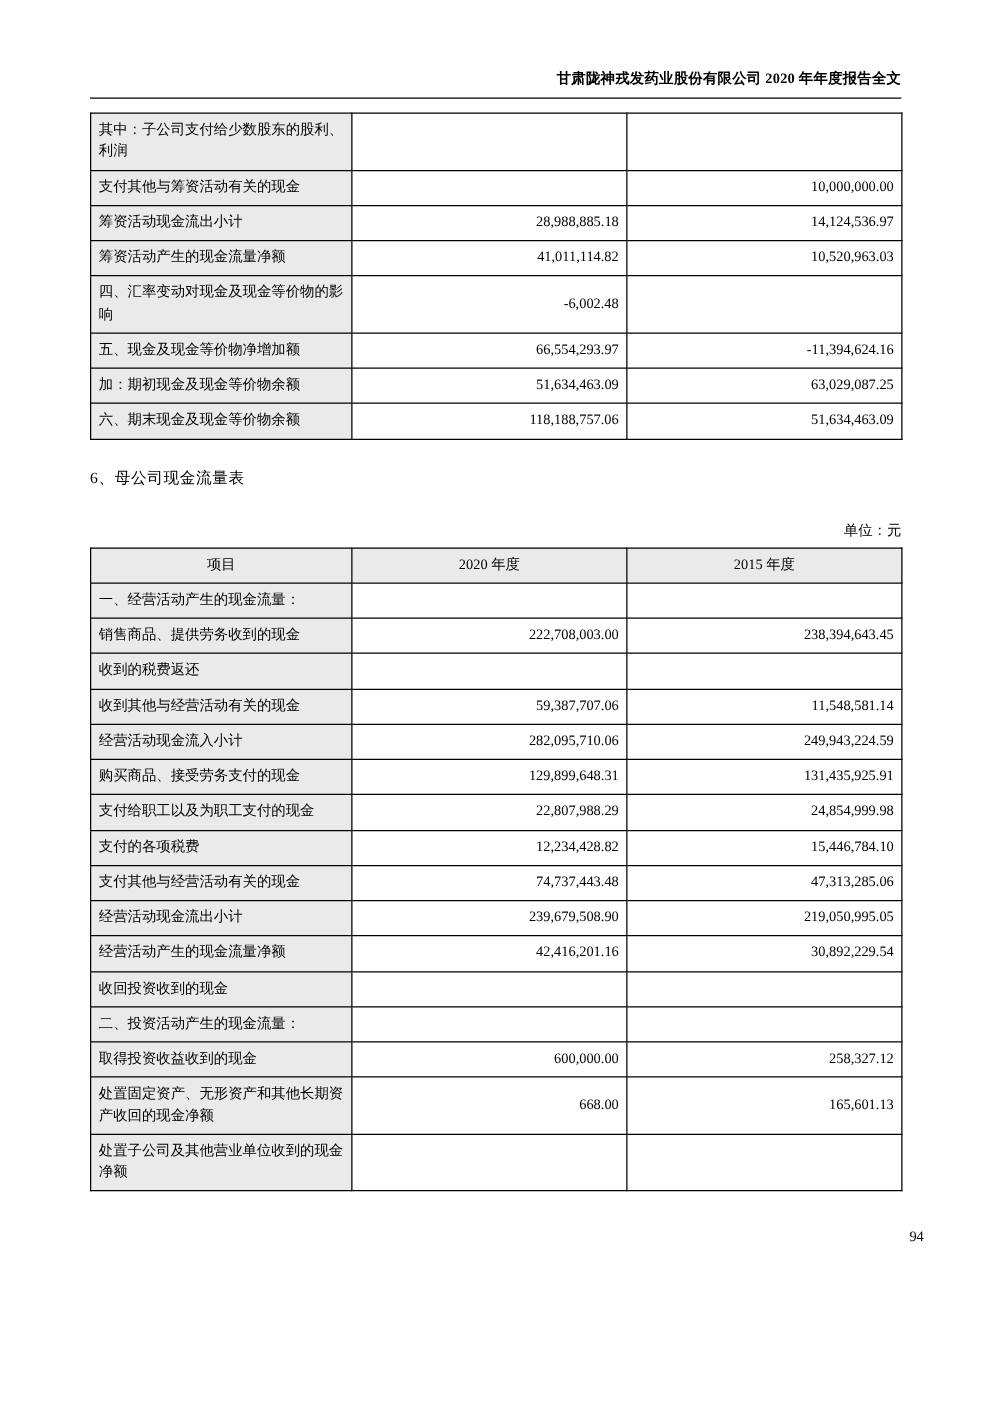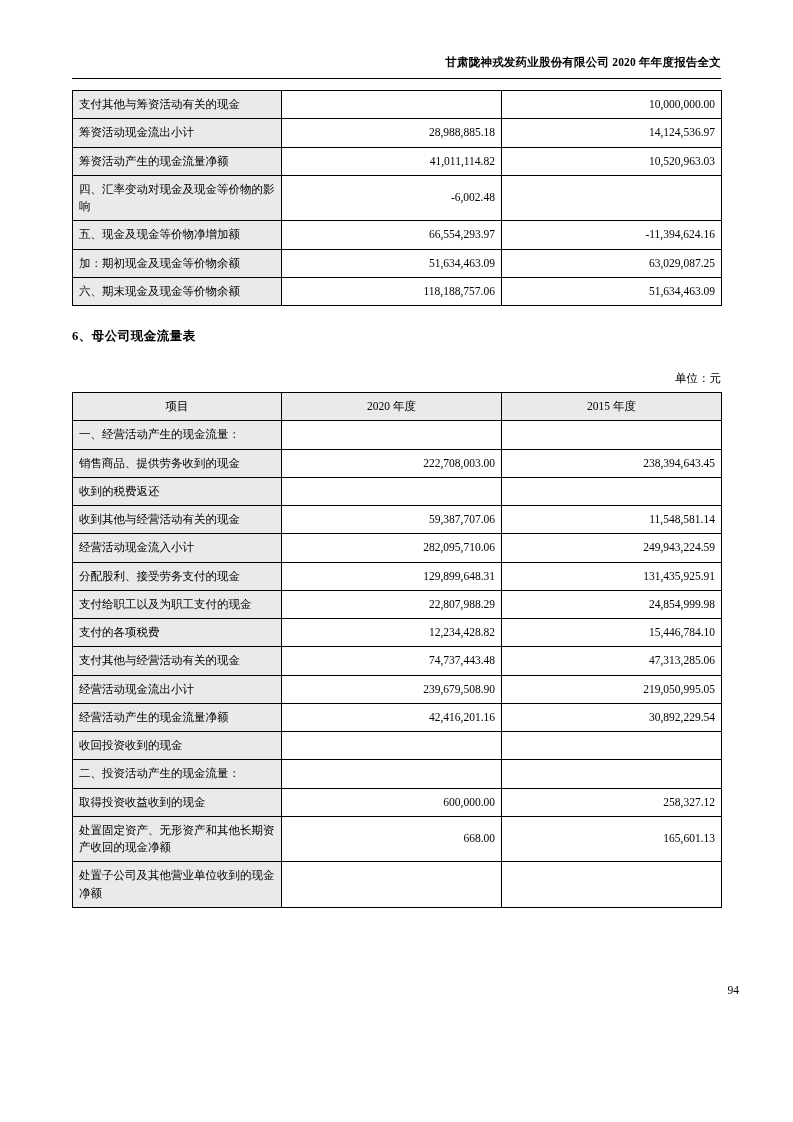--- a/index.html
+++ b/index.html
@@ -78,21 +78,21 @@
     text-align: center;
     font-weight: normal;
   }
   .ind0 { padding-left: 6px; }
   .ind1 { padding-left: 20px; }
 
   
   .section-title {
     margin: 22px 0 0 0;
     font-size: 12.5px;
-    font-weight: bold;
+    font-weight: normal;
     letter-spacing: 0.5px;
   }
   .unit-line {
     margin: 26px 0 6px 0;
     text-align: right;
     font-size: 11.5px;
   }
 
   
   .page-number {
@@ -113,20 +113,25 @@
   <div class="content">
 
     <table class="fin">
       <colgroup>
         <col class="col-item">
           <col class="col-num">
           <col class="col-num">
       </colgroup>
       <tbody>
           <tr>
+            <td class="label ind1">其中：子公司支付给少数股东的股利、利润</td>
+            <td class="value"></td>
+            <td class="value"></td>
+          </tr>
+          <tr>
             <td class="label ind1">支付其他与筹资活动有关的现金</td>
             <td class="value"></td>
             <td class="value">10,000,000.00</td>
           </tr>
           <tr>
             <td class="label ind0">筹资活动现金流出小计</td>
             <td class="value">28,988,885.18</td>
             <td class="value">14,124,536.97</td>
           </tr>
           <tr>
@@ -194,21 +199,21 @@
             <td class="label ind1">收到其他与经营活动有关的现金</td>
             <td class="value">59,387,707.06</td>
             <td class="value">11,548,581.14</td>
           </tr>
           <tr>
             <td class="label ind0">经营活动现金流入小计</td>
             <td class="value">282,095,710.06</td>
             <td class="value">249,943,224.59</td>
           </tr>
           <tr>
-            <td class="label ind1">分配股利、接受劳务支付的现金</td>
+            <td class="label ind1">购买商品、接受劳务支付的现金</td>
             <td class="value">129,899,648.31</td>
             <td class="value">131,435,925.91</td>
           </tr>
           <tr>
             <td class="label ind1">支付给职工以及为职工支付的现金</td>
             <td class="value">22,807,988.29</td>
             <td class="value">24,854,999.98</td>
           </tr>
           <tr>
             <td class="label ind1">支付的各项税费</td>

